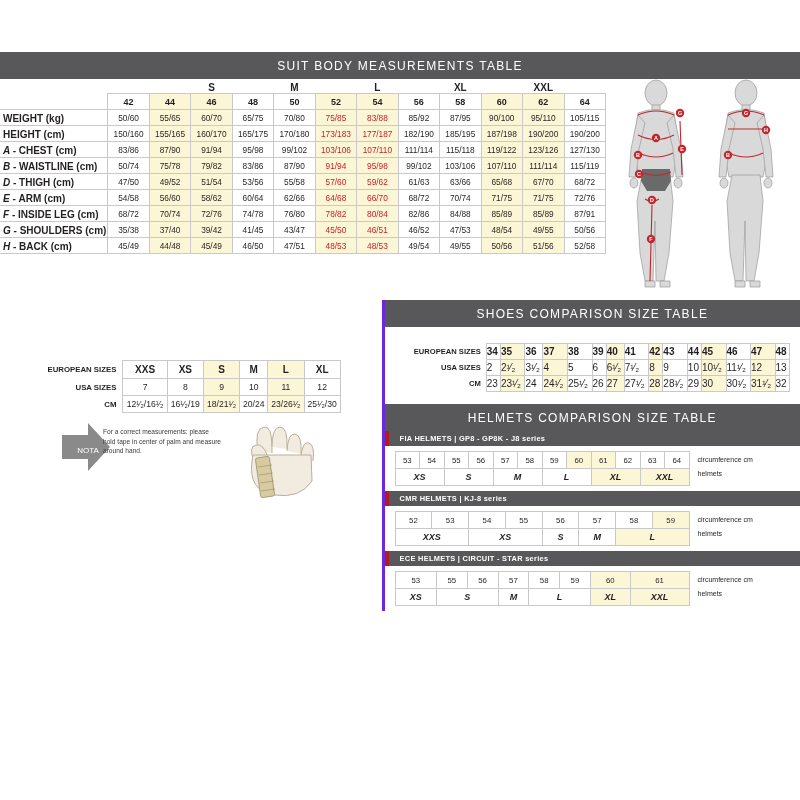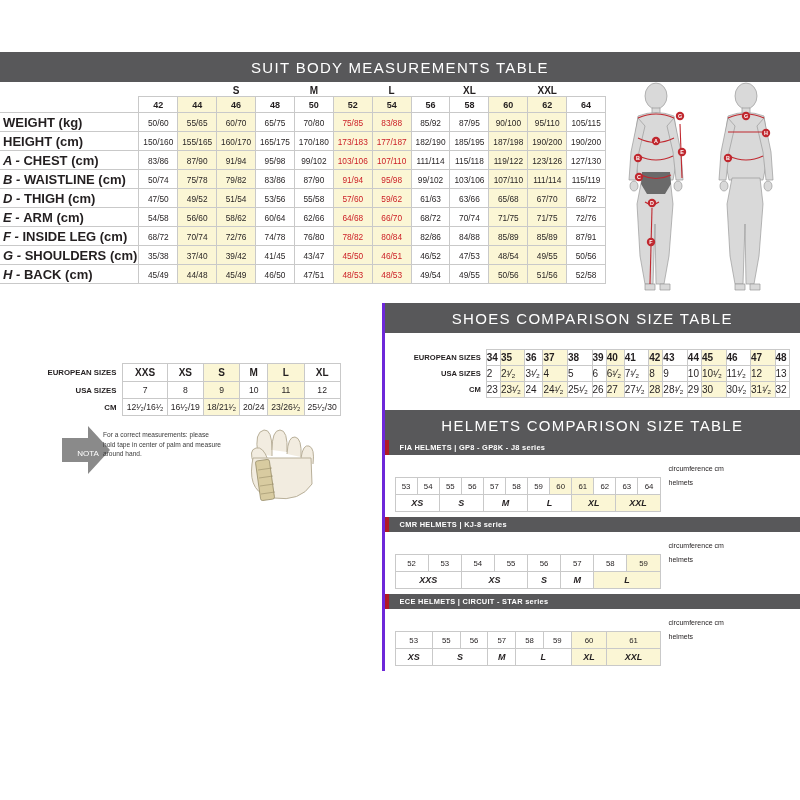--- a/index.html
+++ b/index.html
@@ -11,21 +11,21 @@
     color:#231f20;
     overflow:hidden;
   }
   .page{position:relative;width:800px;height:800px;}
 
   
   .banner{
     background:#58585a;
     color:#ffffff;
     text-align:center;
-    font-size:15px;
+    font-size:12px;
     letter-spacing:1.3px;
     padding:7px 0 6px 0;
     font-weight:400;
   }
 
   
   .suit-section{position:relative;width:800px;}
   .suit-banner{margin:0 0 0 0;}
   .suit-body{display:flex;}
   .suit-table-wrap{width:608px;}
@@ -34,21 +34,21 @@
   table{border-collapse:collapse;width:100%;}
   .suit-table td,.suit-table th{
     border:1px solid #c9c9c9;
     font-size:8.3px;
     text-align:center;
     padding:2px 1px 1px 1px;
     white-space:nowrap;
     height:12px;
   }
   .suit-table td.rowlabel{
-    text-align:left;padding-left:3px;font-weight:bold;font-size:13px;
+    text-align:left;padding-left:3px;font-weight:bold;font-size:10px;
     border-left:none;width:78px;
   }
   .suit-table td.rowlabel i{font-style:italic;}
   .suit-table .sizehdr{
     font-weight:bold;font-size:10px;border:none;background:#fff;color:#231f20;
     padding-bottom:0;
   }
   .suit-table .numhdr{font-weight:bold;font-size:9px;}
   .hl{background:#fbf6d5;}
   .hlr{color:#cc2027;}
@@ -81,21 +81,21 @@
   .shoes-table td.lbl{
     text-align:right;font-weight:bold;font-size:7.6px;border:none;padding-right:5px;white-space:nowrap;width:86px;
   }
 
   .helm-block{margin:0 0 0 0;}
   .helm-head{
     background:#58585a;color:#fff;font-size:7.4px;font-weight:bold;
     padding:3px 0 3px 11px;letter-spacing:.3px;
     border-left:4px solid #b01c24;
   }
-  .helm-table{margin:22px 0 5px 10px;width:266px;}
+  .helm-table{margin:5px 0 5px 10px;width:295px;}
   .helm-table td{
     border:1px solid #c9c9c9;text-align:center;font-size:7.8px;padding:2px 0;height:12px;
   }
   .helm-table td.szrow{font-weight:bold;font-style:italic;font-size:9px;}
   .helm-row{display:flex;align-items:flex-start;}
   .helm-note{font-size:7px;line-height:1.6;padding:8px 0 0 8px;color:#231f20;}
   .helm-note div{height:14px;}
   .divider-white{height:4px;background:#fff;}
 </style>
 </head>

